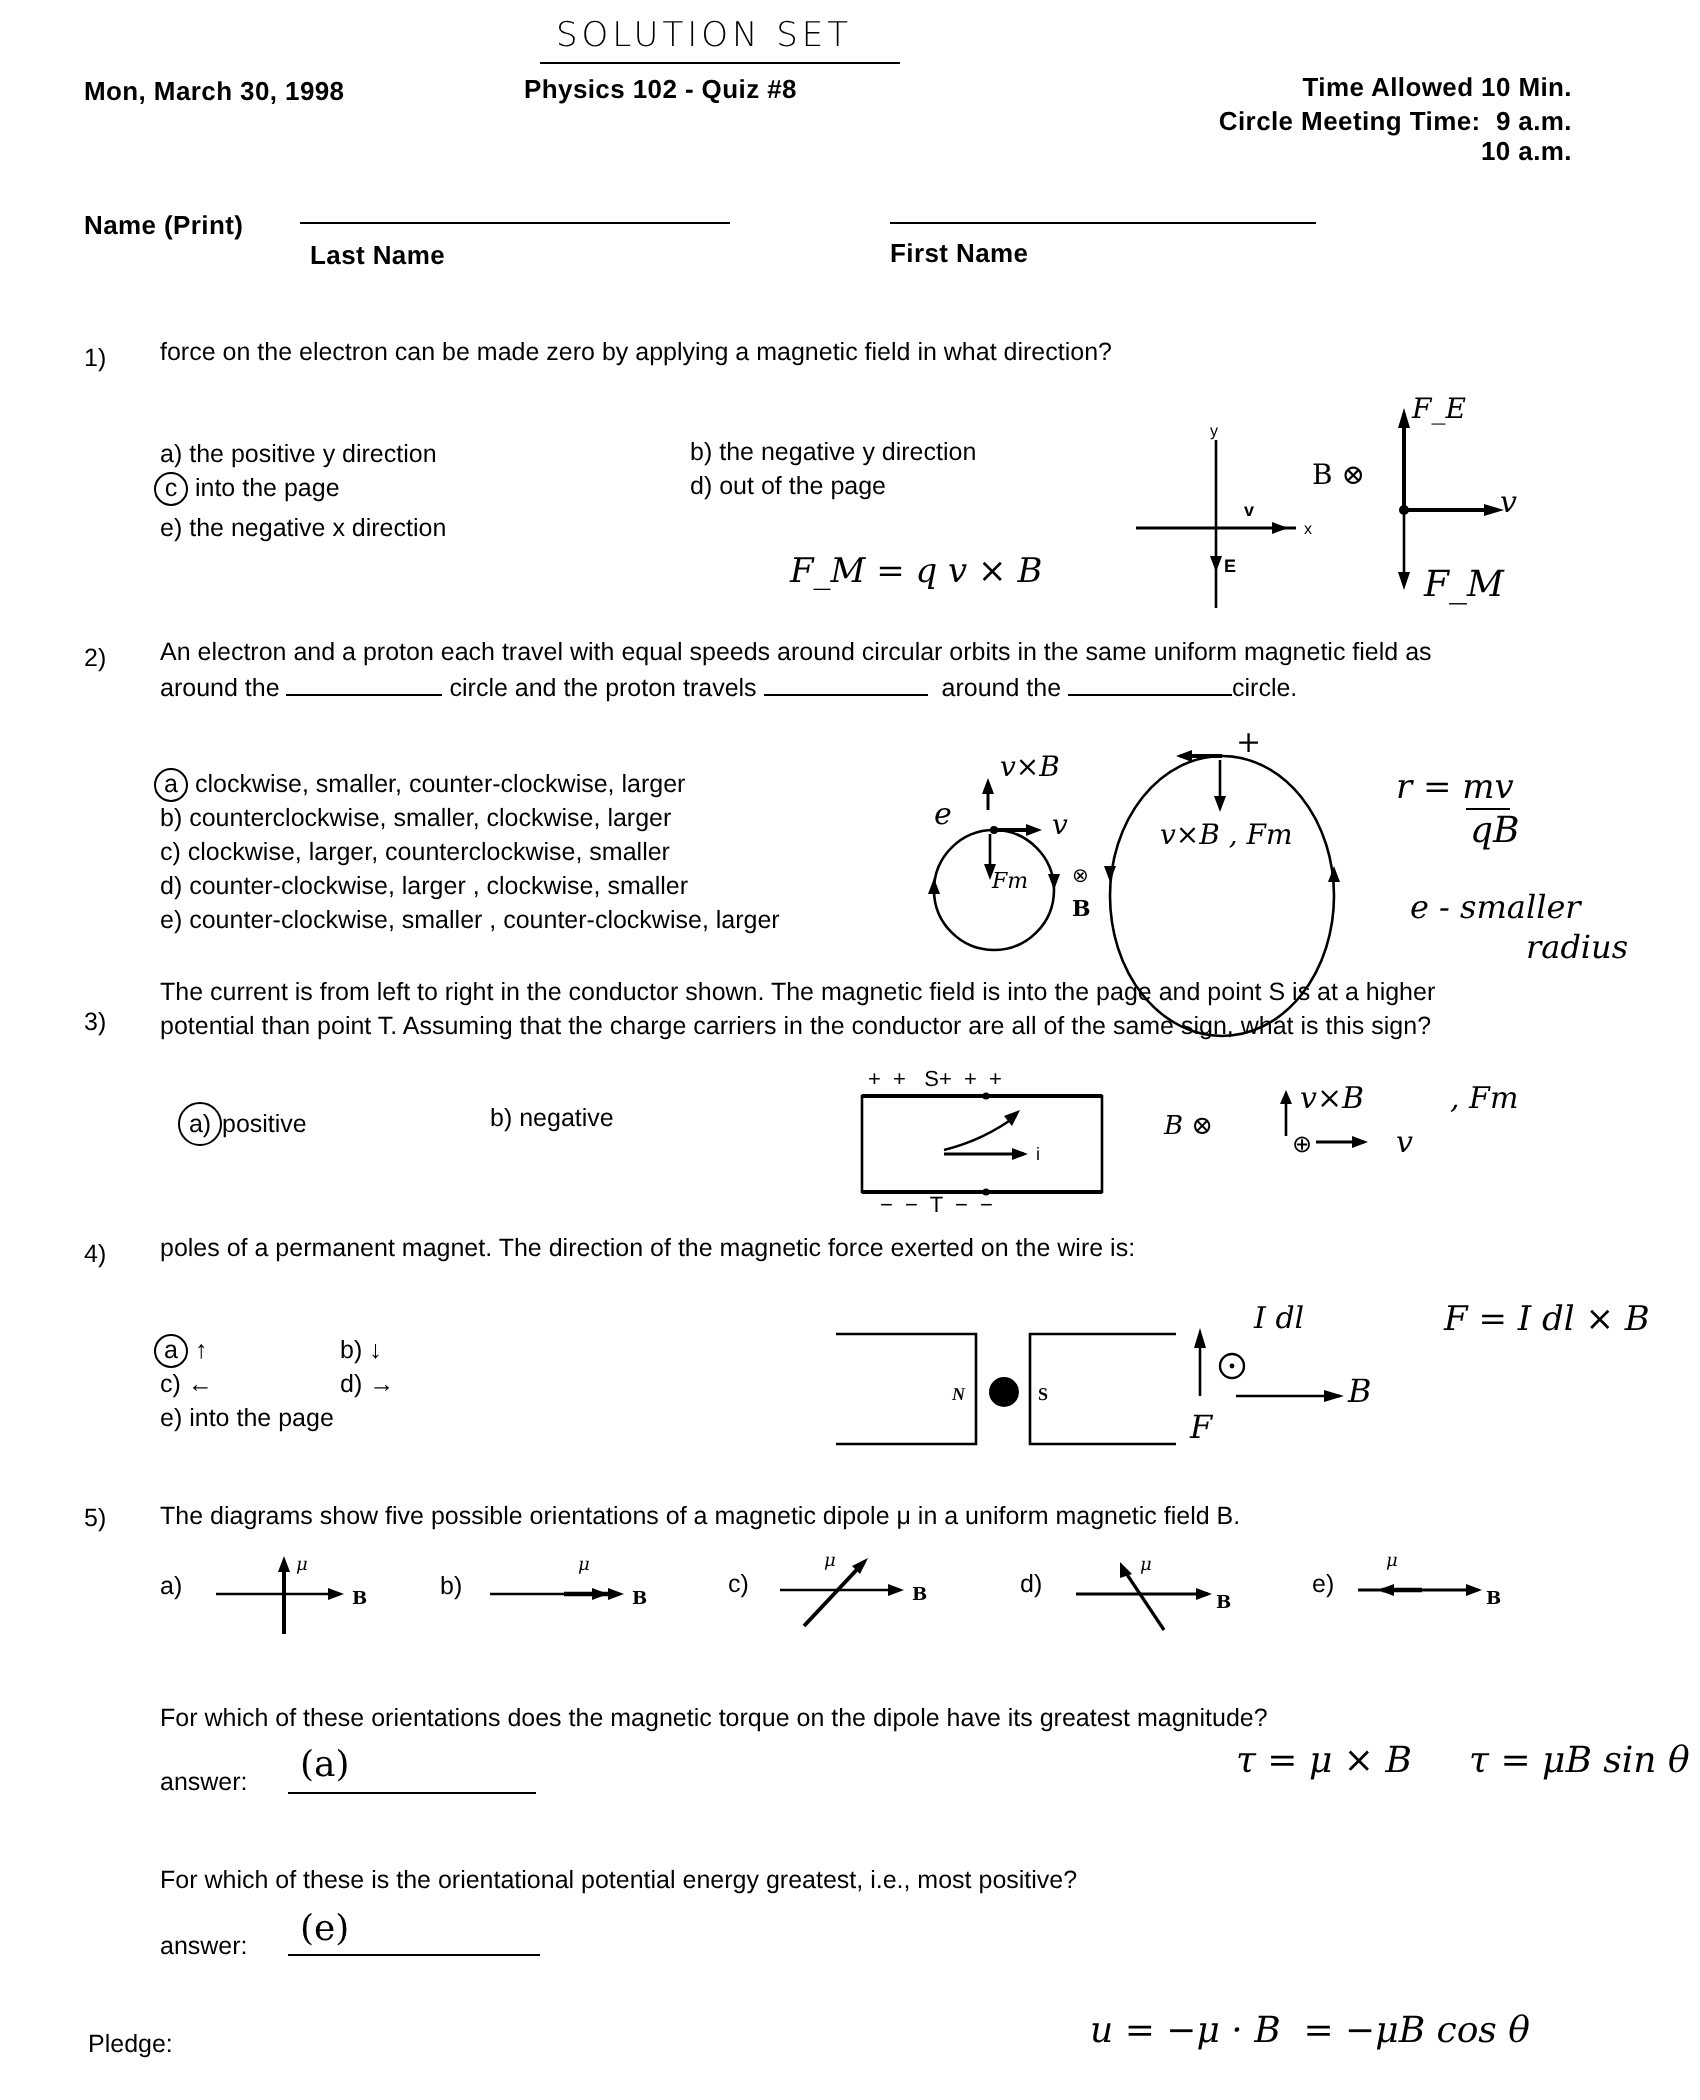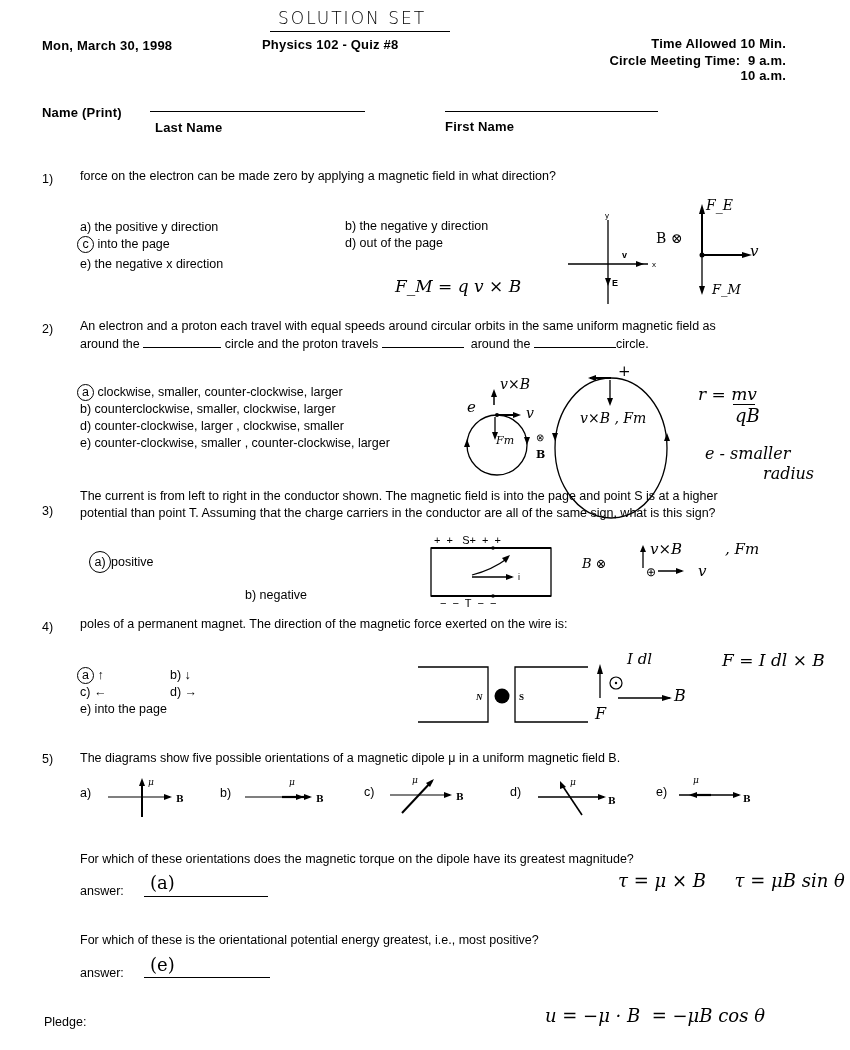--- a/index.html
+++ b/index.html
@@ -62,34 +62,35 @@
   <line x1="12" y1="55" x2="12" y2="8" stroke="#000" stroke-width="2"></line>
   <polygon points="9,14 12,4 15,14" fill="#000"></polygon>
   <line x1="12" y1="55" x2="58" y2="55" stroke="#000" stroke-width="2"></line>
   <polygon points="52,52 62,55 52,58" fill="#000"></polygon>
   <line x1="12" y1="55" x2="12" y2="92" stroke="#000" stroke-width="1.3"></line>
   <polygon points="9,86 12,95 15,86" fill="#000"></polygon>
   <circle cx="12" cy="55" r="2.5" fill="#000"></circle>
 </svg>
 <div class="abs hand" style="left:706px; top:197px; font-size:14px;text-align:right;">F_E</div>
 <div class="abs hand" style="left:750px; top:242px; font-size:15px;">v</div>
-<div class="abs hand" style="left:712px; top:282px; font-size:13px;">F_M</div>
+<div class="abs hand" style="left:712px; top:282px; font-size:18px;">F_M</div>
 
 <div class="abs q" style="left:42px; top:321px;">2)</div>
 <div class="abs q" style="left:80px; top:318px; width:740px;">
   <div>An electron and a proton each travel with equal speeds around circular orbits in the same uniform magnetic field as</div>
   <div>
     <span>around the</span> <span class="blank" style="width:78px;"></span>
     <span>circle and the proton travels</span> <span class="blank" style="width:82px;"></span>
     &nbsp;<span>around the</span> <span class="blank" style="width:82px;"></span><span>circle.</span>
   </div>
 </div>
 <div class="abs q" style="left:80px; top:384px;">
   <div><span class="circled">a</span> <span>clockwise, smaller, counter-clockwise, larger</span></div>
   <div><span>b)</span> <span>counterclockwise, smaller,  clockwise, larger</span></div>
+  <div><span>c)</span> <span>clockwise, larger, counterclockwise, smaller</span></div>
   <div><span>d)</span> <span>counter-clockwise, larger , clockwise, smaller</span></div>
   <div><span>e)</span> <span>counter-clockwise, smaller , counter-clockwise, larger</span></div>
 </div>
 
 <svg style="left:450px; top:365px;" width="250" height="125">
 
   <circle cx="47" cy="80" r="30" fill="none" stroke="#000" stroke-width="1.3"></circle>
   <circle cx="47" cy="50" r="2" fill="#000"></circle>
   <line x1="47" y1="50" x2="68" y2="50" stroke="#000" stroke-width="2"></line>
   <polygon points="63,47 71,50 63,53" fill="#000"></polygon>
@@ -121,21 +122,21 @@
 <div class="abs hand" style="left:735px; top:405px; font-size:18px;">qB</div>
 <div class="abs hand" style="left:705px; top:444px; font-size:16px;">e - smaller</div>
 <div class="abs hand" style="left:763px; top:464px; font-size:16px;">radius</div>
 
 <div class="abs q" style="left:42px; top:503px;">3)</div>
 <div class="abs q" style="left:80px; top:488px; width:740px;">
   <div>The current is from left to right in the conductor shown.  The magnetic  field is into the page and point S is at a higher</div>
   <div>potential than point T.  Assuming that the charge carriers in the conductor are all of the same sign, what is this sign?</div>
 </div>
 <div class="abs q" style="left:76px; top:551px;padding-left:16px;"><span class="circled" style="width:20px; height:20px; line-height:20px;">a)</span><span>positive</span></div>
-<div class="abs q" style="left:245px; top:551px;margin-top:36px;"><span>b)</span> <span>negative</span></div>
+<div class="abs q" style="left:245px; top:551px;"><span>b)</span> <span>negative</span></div>
 <svg style="left:430px; top:540px;" width="130" height="60">
   <rect x="1" y="8" width="120" height="48" fill="none" stroke="#000" stroke-width="1.3"></rect>
   <line x1="1" y1="8" x2="121" y2="8" stroke="#000" stroke-width="2"></line>
   <line x1="1" y1="56" x2="121" y2="56" stroke="#000" stroke-width="2"></line>
   <line x1="42" y1="37" x2="82" y2="37" stroke="#000" stroke-width="1.6"></line>
   <polygon points="76,34 84,37 76,40" fill="#000"></polygon>
   <path d="M42,35 Q62,30 78,18" fill="none" stroke="#000" stroke-width="1.2"></path>
   <polygon points="72,18 80,15 76,23" fill="#000"></polygon>
   <circle cx="63" cy="8" r="1.8" fill="#000"></circle>
   <circle cx="63" cy="56" r="1.8" fill="#000"></circle>

